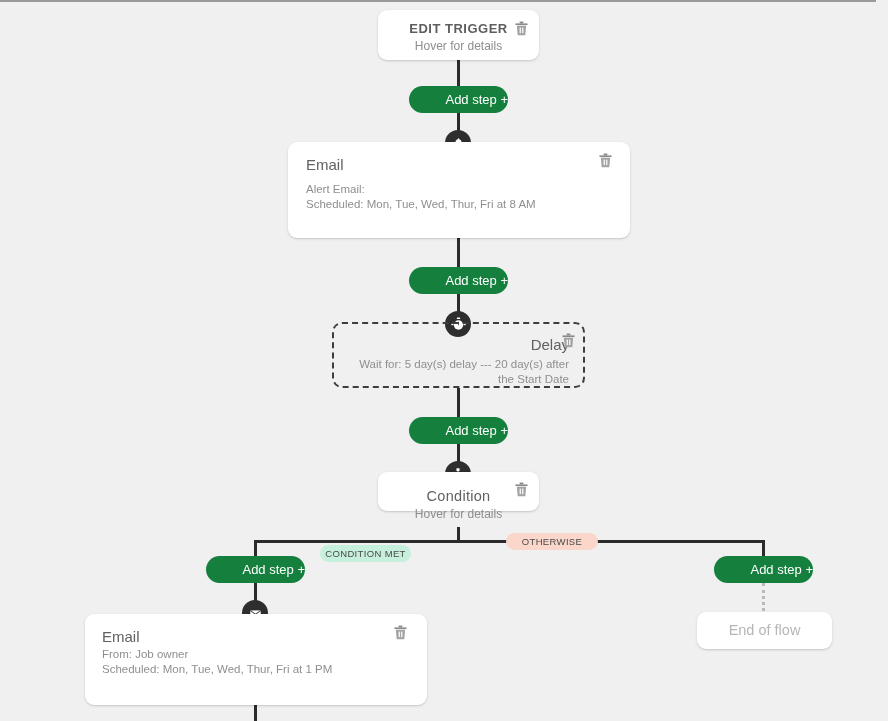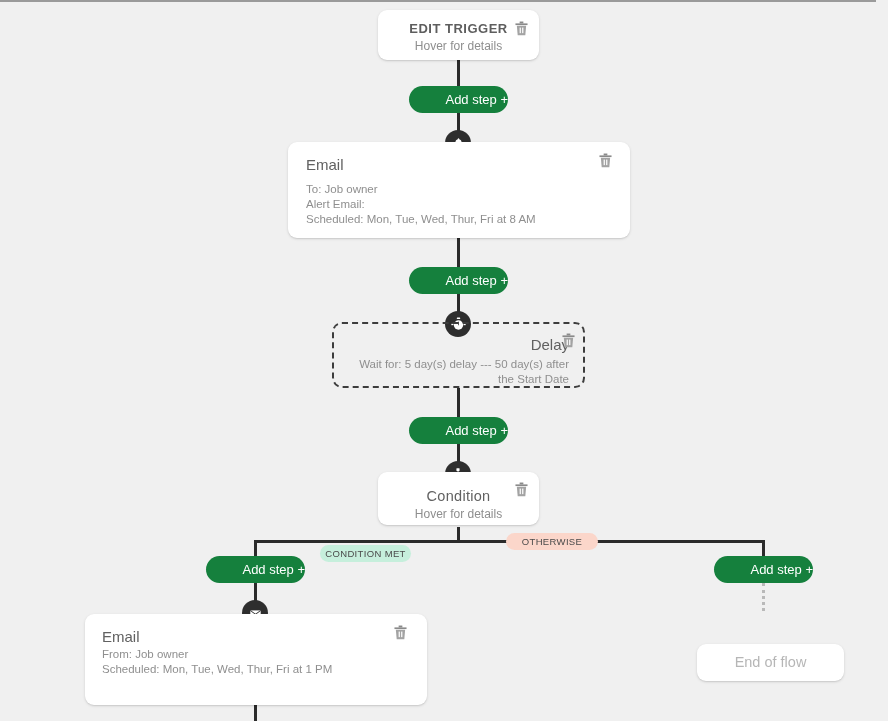--- a/index.html
+++ b/index.html
@@ -120,41 +120,41 @@
     padding: 12px 14px 0 14px;
     text-align: right;
   }
   #delay-card .card-title { margin-bottom: 4px; }
 
   
   #condition-card {
     left: 378px;
     top: 472px;
     width: 161px;
-    height: 53px;
+    height: 39px;
     padding-top: 16px;
     text-align: center;
   }
   #condition-card .card-sub { margin-top: 3px; }
 
   
   #email-card {
     left: 85px;
     top: 614px;
     width: 342px;
     height: 91px;
     padding: 14px 17px 0 17px;
   }
   #email-card .card-title { margin-bottom: 2px; }
 
   
   #end-card {
     left: 697px;
-    top: 644px;
-    width: 147px;
+    top: 612px;
+    width: 135px;
     height: 37px;
     text-align: center;
     line-height: 37px;
     color: #b6b6b6;
     font-size: 14.5px;
   }
 
   
   .add-step {
     position: absolute;
@@ -266,21 +266,20 @@
   <button class="add-step" style="left:409px; top:86px;">Add step +</button>
 
   <div class="badge" style="left:445px; top:130px;">
     <svg width="13" height="13" viewBox="0 0 16 16">
       <path d="M8 1.6c-.5 0-.9.4-.9.9v.4C5.4 3.3 4.2 4.8 4.2 6.6v2.6L3 10.8v.8h10v-.8l-1.2-1.6V6.6c0-1.8-1.2-3.3-2.9-3.7V2.5c0-.5-.4-.9-.9-.9z" fill="#ffffff"></path>
       <path d="M6.6 12.4c0 .8.6 1.4 1.4 1.4s1.4-.6 1.4-1.4z" fill="#ffffff"></path>
     </svg>
   </div>
   <div class="card" id="alert-card">
     <div class="card-title">Email</div>
-    <div class="card-line">To: Job owner</div>
     <div class="card-line">Alert Email:</div>
     <div class="card-line">Scheduled: Mon, Tue, Wed, Thur, Fri at 8 AM</div>
     <svg class="trash" style="left:311px; top:11px;" viewBox="0 0 14 16">
       <rect x="0.5" y="2.5" width="13" height="1.8" fill="#8a8a8a"></rect>
       <rect x="5" y="0.5" width="4" height="2" fill="#8a8a8a"></rect>
       <path d="M2 5 h10 l-0.9 10.2 h-8.2 Z" fill="#a3a3a3"></path>
       <rect x="5" y="7" width="1.3" height="6" fill="#ffffff"></rect>
       <rect x="7.7" y="7" width="1.3" height="6" fill="#ffffff"></rect>
     </svg>
   </div>
@@ -291,21 +290,21 @@
     <svg width="15" height="15" viewBox="0 0 18 18">
       <rect x="7" y="0.6" width="4" height="1.9" rx="0.5" fill="#ffffff"></rect>
       <rect x="0.4" y="8.2" width="2.6" height="1.6" fill="#ffffff"></rect>
       <rect x="15" y="8.2" width="2.6" height="1.6" fill="#ffffff"></rect>
       <circle cx="9" cy="9.6" r="5.6" fill="#ffffff"></circle>
       <rect x="8.6" y="5.6" width="0.9" height="4.3" fill="#2e2e2e"></rect>
     </svg>
   </div>
   <div class="card dashed" id="delay-card">
     <div class="card-title">Delay</div>
-    <div class="card-line">Wait for: 5 day(s) delay --- 50 day(s) after the Start Date</div>
+    <div class="card-line">Wait for: 5 day(s) delay --- 20 day(s) after the Start Date</div>
     <svg class="trash" style="left:228px; top:9px;" viewBox="0 0 14 16">
       <rect x="0.5" y="2.5" width="13" height="1.8" fill="#8a8a8a"></rect>
       <rect x="5" y="0.5" width="4" height="2" fill="#8a8a8a"></rect>
       <path d="M2 5 h10 l-0.9 10.2 h-8.2 Z" fill="#a3a3a3"></path>
       <rect x="5" y="7" width="1.3" height="6" fill="#ffffff"></rect>
       <rect x="7.7" y="7" width="1.3" height="6" fill="#ffffff"></rect>
     </svg>
   </div>
 
   <button class="add-step" style="left:409px; top:417px;">Add step +</button>

